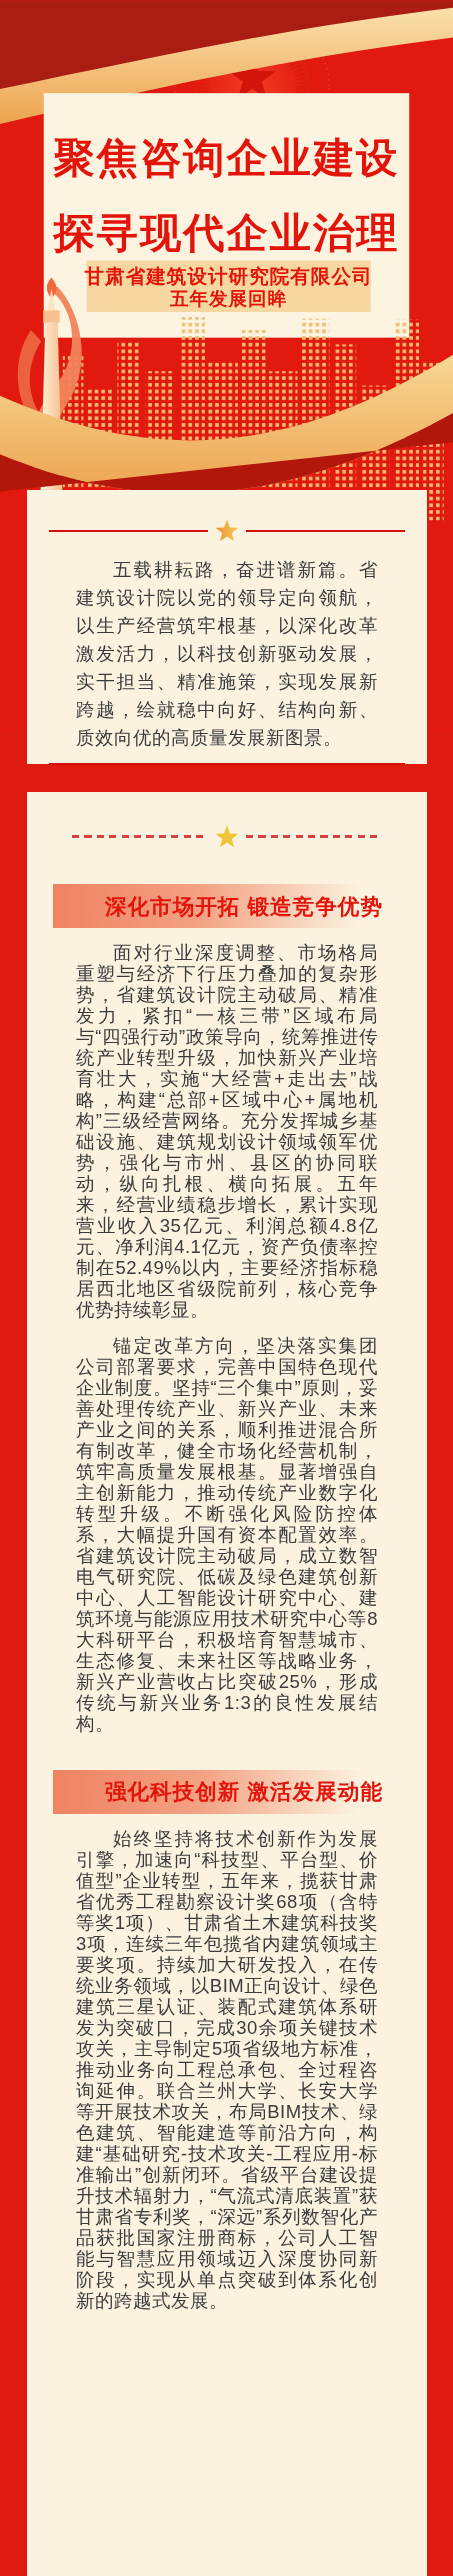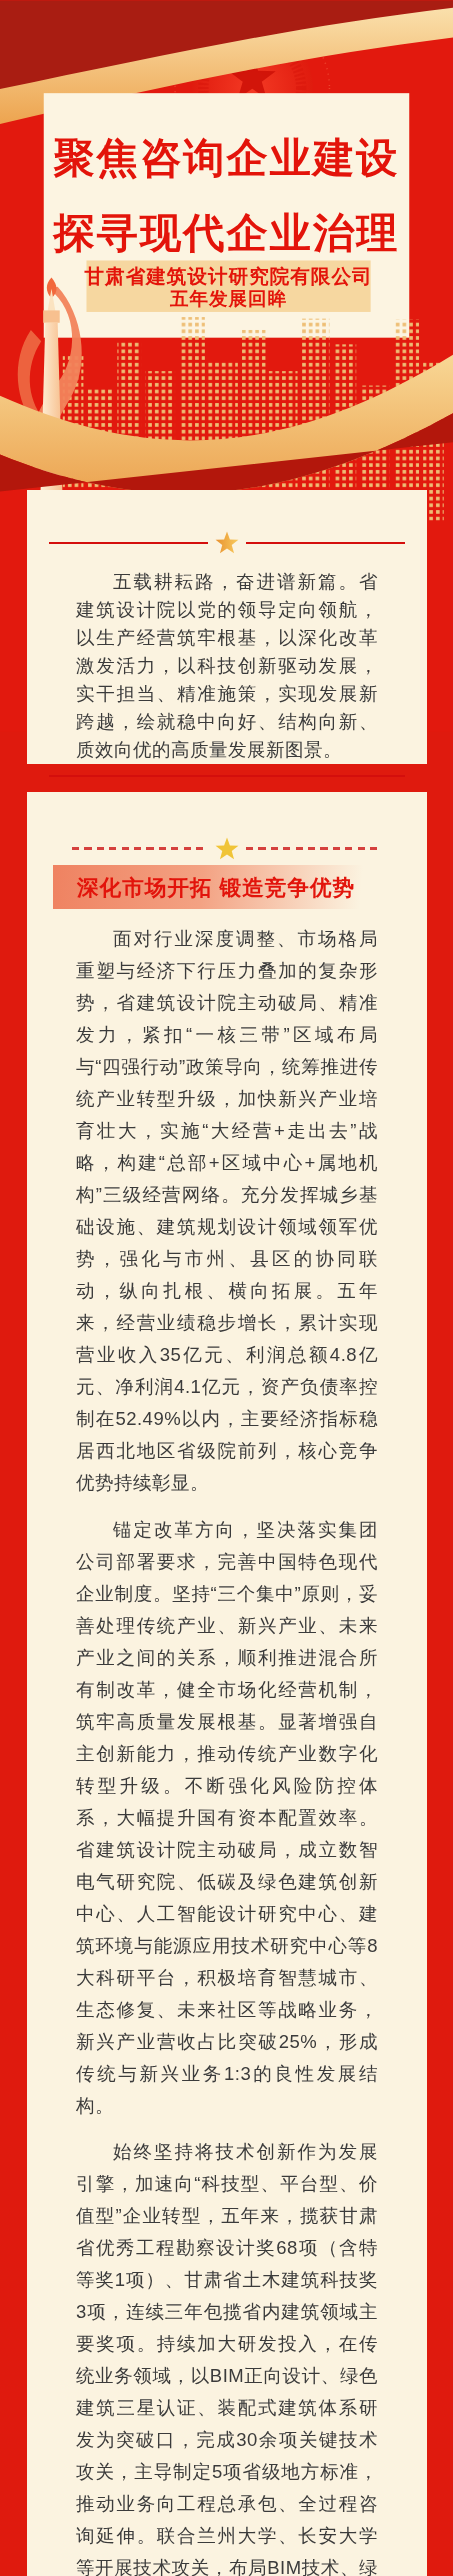--- a/index.html
+++ b/index.html
@@ -1,34 +1,34 @@
 <!DOCTYPE html>
 <html style="font-size:8.2px"><head>
 <meta charset="utf-8">
 <style>
   html,body{margin:0;padding:0;background:#8a0f08;}
   #page{position:relative;width:453px;height:3441px;overflow:hidden;
         background:#DF1A0E;font-family:"Liberation Sans",sans-serif;}
   #header-art{position:absolute;top:0;left:0;z-index:1;}
   .card{position:absolute;left:27px;width:400px;background:#FBF3E0;
-        box-sizing:border-box;padding:12px 49px;z-index:2;}
+        box-sizing:border-box;padding:0 49px;z-index:2;}
   #intro-card{top:490px;height:274px;}
   #main-card{top:792px;height:2230px;}
-  .para{margin:13.4px 0 0 0;font-size:18.5px;line-height:32px;color:#3B3B3B;
+  .para{margin:13.4px 0 0 0;font-size:18.5px;line-height:21px;color:#3B3B3B;
         text-align:justify;text-indent:2em;letter-spacing:0.5px;}
   .divider-solid{display:flex;align-items:center;margin:29px -27px 0 -27px;height:24px;}
   .divider-solid .rule{flex:1;height:2.6px;background:#D40E0C;}
   .divider-dashed{display:flex;align-items:center;margin:33px -4.1px 0 -4.1px;height:23px;}
   .divider-dashed .dash{flex:1;height:2.6px;
         background:repeating-linear-gradient(90deg,#D5413E 0 7.2px,rgba(0,0,0,0) 7.2px 12.4px);}
   .star-wrap{width:24px;height:24px;margin:0 7.2px;flex:0 0 auto;}
   .rule-bottom{height:2.6px;background:#D40E0C;margin:10.3px -27px 0 -27px;}
-  .sec-head{margin:5px 0 0 -23px;height:44px;width:330px;max-width:330px;
+  .sec-head{margin:36px 0 0 -23px;height:44px;width:330px;max-width:330px;
         display:flex;align-items:center;padding-left:24px;box-sizing:border-box;
-        background:linear-gradient(95deg,#EF8261 0%,#F3A283 45%,rgba(251,243,224,0) 93%);}
+        background:linear-gradient(95deg,#EF8261 0%,#F3A283 45%,rgba(251,243,224,0) 93%);justify-content:flex-end;}
   .sec-head .sec-title{font-size:21.6px;font-weight:bold;color:#E2140B;letter-spacing:1px;}
   .sec-body{margin-top:14.4px;}
   .intro-divider{margin-top:29px;}
 </style>
 </head>
 <body>
 
 <div id="page">
 
   <svg id="header-art" width="453" height="732" viewBox="0 0 880 1420">
@@ -143,18 +143,21 @@
       <div class="dash"></div>
     </div>
 
     <div class="sec-head">
       <span class="sec-title">深化市场开拓 锻造竞争优势</span>
     </div>
     <p class="para sec-body">面对行业深度调整、市场格局重塑与经济下行压力叠加的复杂形势，省建筑设计院主动破局、精准发力，紧扣“一核三带”区域布局与“四强行动”政策导向，统筹推进传统产业转型升级，加快新兴产业培育壮大，实施“大经营+走出去”战略，构建“总部+区域中心+属地机构”三级经营网络。充分发挥城乡基础设施、建筑规划设计领域领军优势，强化与市州、县区的协同联动，纵向扎根、横向拓展。五年来，经营业绩稳步增长，累计实现营业收入35亿元、利润总额4.8亿元、净利润4.1亿元，资产负债率控制在52.49%以内，主要经济指标稳居西北地区省级院前列，核心竞争优势持续彰显。</p>
 
     <p class="para sec-body">锚定改革方向，坚决落实集团公司部署要求，完善中国特色现代企业制度。坚持“三个集中”原则，妥善处理传统产业、新兴产业、未来产业之间的关系，顺利推进混合所有制改革，健全市场化经营机制，筑牢高质量发展根基。显著增强自主创新能力，推动传统产业数字化转型升级。不断强化风险防控体系，大幅提升国有资本配置效率。省建筑设计院主动破局，成立数智电气研究院、低碳及绿色建筑创新中心、人工智能设计研究中心、建筑环境与能源应用技术研究中心等8大科研平台，积极培育智慧城市、生态修复、未来社区等战略业务，新兴产业营收占比突破25%，形成传统与新兴业务1:3的良性发展结构。</p>
 
+    <div class="sec-head">
+      <span class="sec-title">强化科技创新 激活发展动能</span>
+    </div>
     <p class="para sec-body">始终坚持将技术创新作为发展引擎，加速向“科技型、平台型、价值型”企业转型，五年来，揽获甘肃省优秀工程勘察设计奖68项（含特等奖1项）、甘肃省土木建筑科技奖3项，连续三年包揽省内建筑领域主要奖项。持续加大研发投入，在传统业务领域，以BIM正向设计、绿色建筑三星认证、装配式建筑体系研发为突破口，完成30余项关键技术攻关，主导制定5项省级地方标准，推动业务向工程总承包、全过程咨询延伸。联合兰州大学、长安大学等开展技术攻关，布局BIM技术、绿色建筑、智能建造等前沿方向，构建“基础研究-技术攻关-工程应用-标准输出”创新闭环。省级平台建设提升技术辐射力，“气流式清底装置”获甘肃省专利奖，“深远”系列数智化产品获批国家注册商标，公司人工智能与智慧应用领域迈入深度协同新阶段，实现从单点突破到体系化创新的跨越式发展。</p>
 
   </div>
 
 </div>
 
 
 </body></html>

